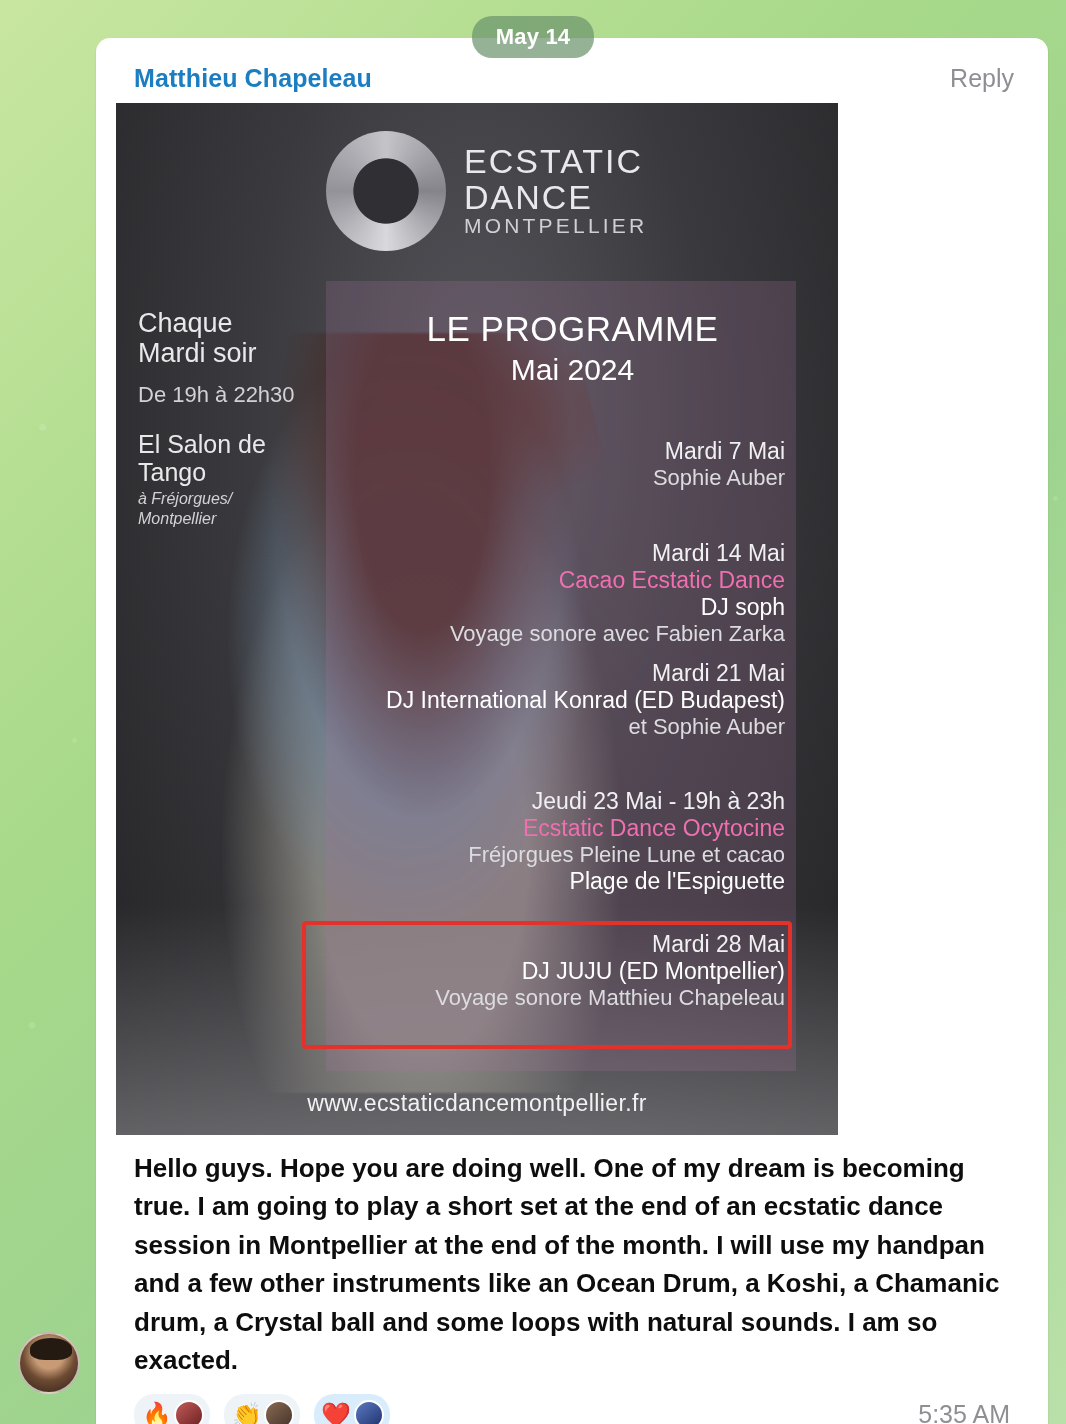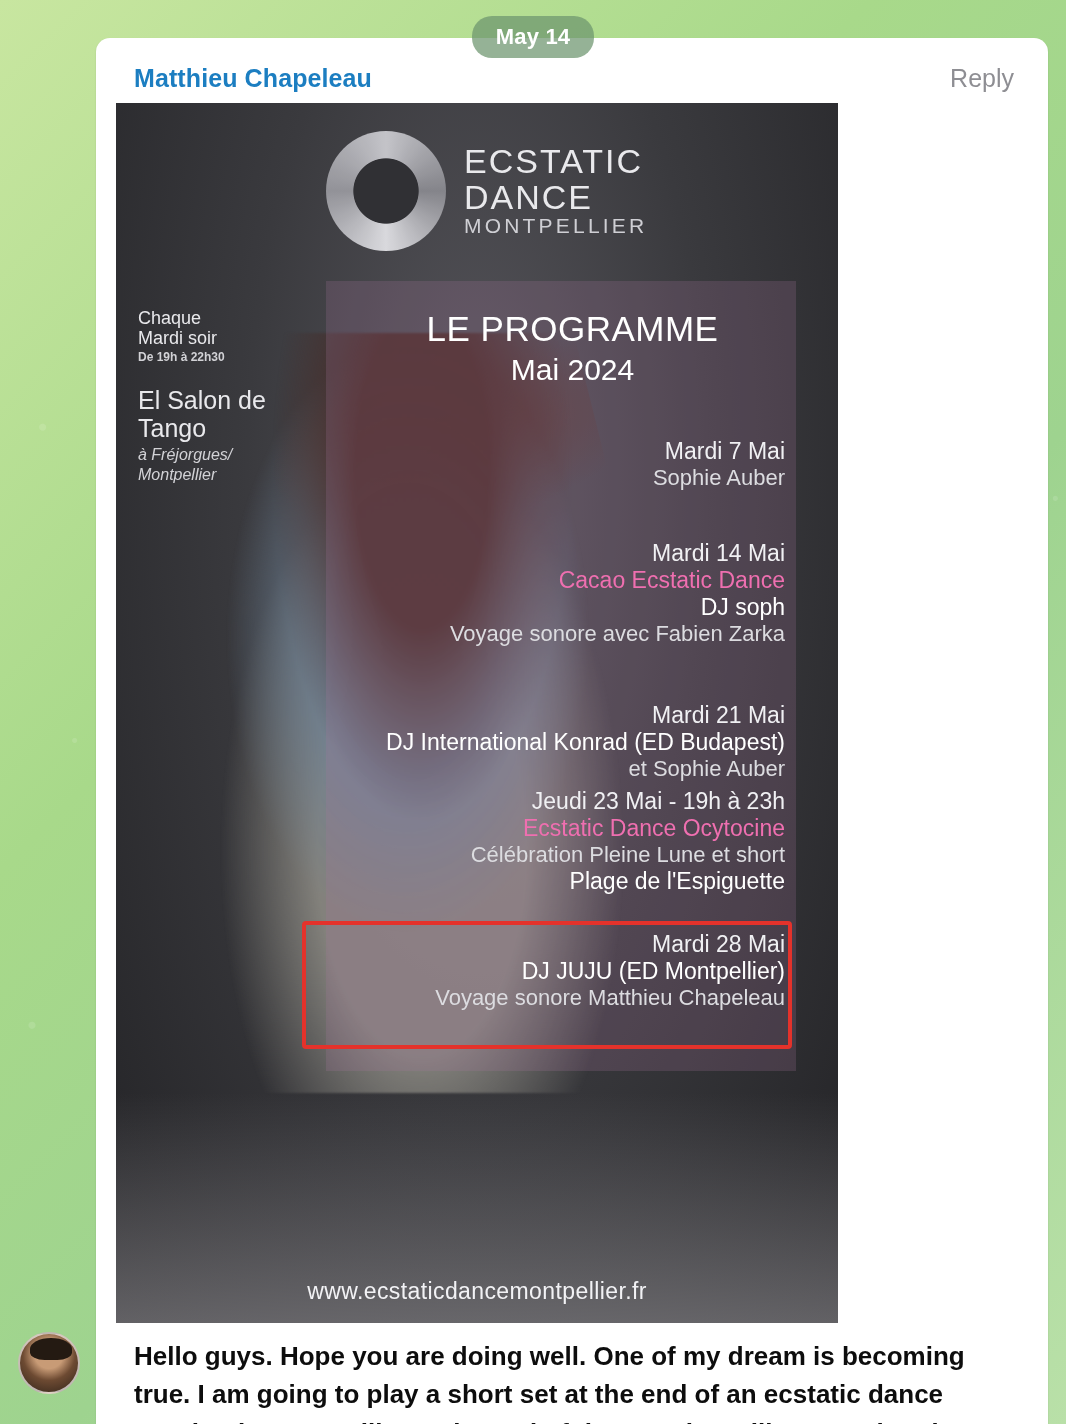--- a/index.html
+++ b/index.html
@@ -73,21 +73,21 @@
     font-weight: bold;
     letter-spacing: 0.1px;
   }
   .reply-link {
     color: #8e8e93;
     font-size: 25px;
   }
   .media {
     margin: 0 8px 0 8px;
     width: 722px;
-    height: 1220px;
+    height: 1032px;
     position: relative;
     background: #fde047;
     overflow: hidden;
   }
 
   
   .poster {
     position: absolute; inset: 0;
     background:
       radial-gradient(ellipse at 50% 30%, #55545a 0%, #3a3a3e 45%, #232326 100%);
@@ -139,40 +139,40 @@
     left: 210px; top: 178px;
     width: 470px; height: 790px;
     background: rgba(170,120,160,0.22);
   }
   .poster-left {
     position: absolute;
     left: 22px; top: 205px;
     color: #e9e9ec;
     width: 180px;
   }
-  .pl-a { font-size: 18px; line-height: 1.12; }
-  .pl-b { font-size: 12px; color: #d2d2d6; margin-top: 2px; font-weight: bold; }
+  .pl-a { font-size: 27px; line-height: 1.12; }
+  .pl-b { font-size: 22px; color: #d2d2d6; margin-top: 14px; }
   .pl-c { font-size: 25px; line-height: 1.12; margin-top: 22px; }
   .pl-d { font-size: 16px; color: #d2d2d6; line-height: 1.2; margin-top: 3px; font-style: italic; }
 
   .prog-title {
     position: absolute; left: 244px; top: 206px;
     width: 425px; text-align: center; color: #ffffff;
   }
   .prog-title .t1 { font-size: 35px; letter-spacing: 0.5px; }
   .prog-title .t2 { font-size: 30px; margin-top: 4px; }
 
   .ev { position: absolute; width: 425px; left: 244px; text-align: right; color: #f0f0f3; }
   .ev .d { font-size: 23px; }
   .ev .hl { font-size: 23px; color: #ef6fb0; }
   .ev .s { font-size: 22px; color: #dcdce0; }
   .ev .b { font-size: 23px; color: #ffffff; }
   .ev1 { top: 335px; }
   .ev2 { top: 437px; }
-  .ev3 { top: 599px; text-align: right; }
+  .ev3 { top: 557px; text-align: right; }
   .ev4 { top: 685px; }
   .ev5 { top: 828px; }
 
   .highlight-box {
     position: absolute;
     left: 186px; top: 818px;
     width: 490px; height: 128px;
     border: 4px solid #e4322b;
     border-radius: 4px;
   }
@@ -295,21 +295,21 @@
 
         <div class="ev ev3">
           <div class="d">Mardi 21 Mai</div>
           <div class="b">DJ International Konrad (ED Budapest)</div>
           <div class="s">et Sophie Auber</div>
         </div>
 
         <div class="ev ev4">
           <div class="d">Jeudi 23 Mai - 19h à 23h</div>
           <div class="hl">Ecstatic Dance Ocytocine</div>
-          <div class="s">Célébration Pleine Lune et short</div>
+          <div class="s">Fréjorgues Pleine Lune et cacao</div>
           <div class="b">Plage de l'Espiguette</div>
         </div>
 
         <div class="ev ev5">
           <div class="d">Mardi 28 Mai</div>
           <div class="b">DJ JUJU (ED Montpellier)</div>
           <div class="s">Voyage sonore Matthieu Chapeleau</div>
         </div>
 
         <div class="highlight-box"></div>

